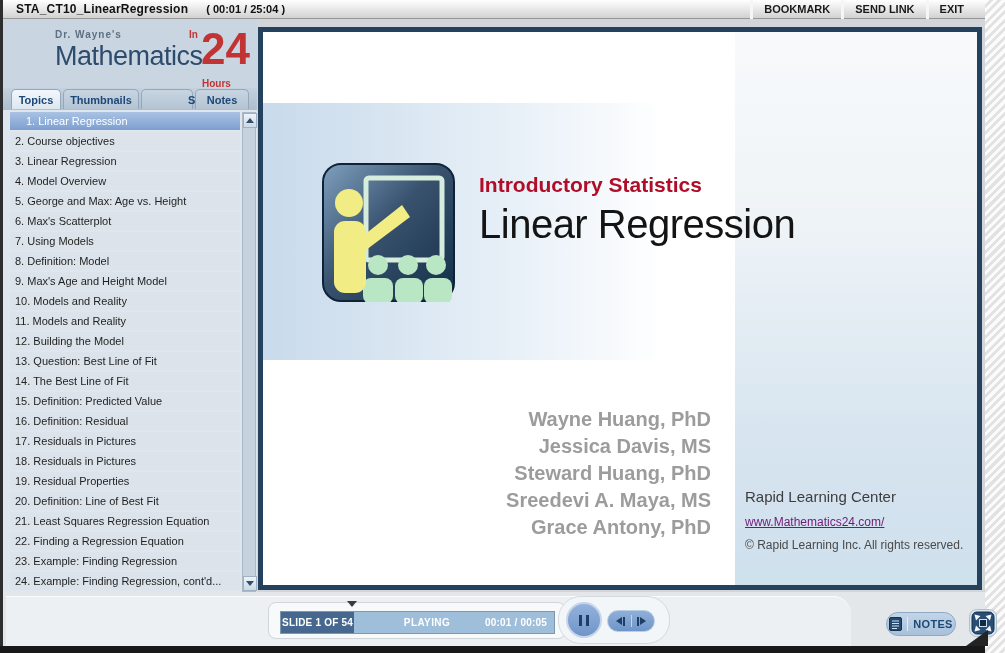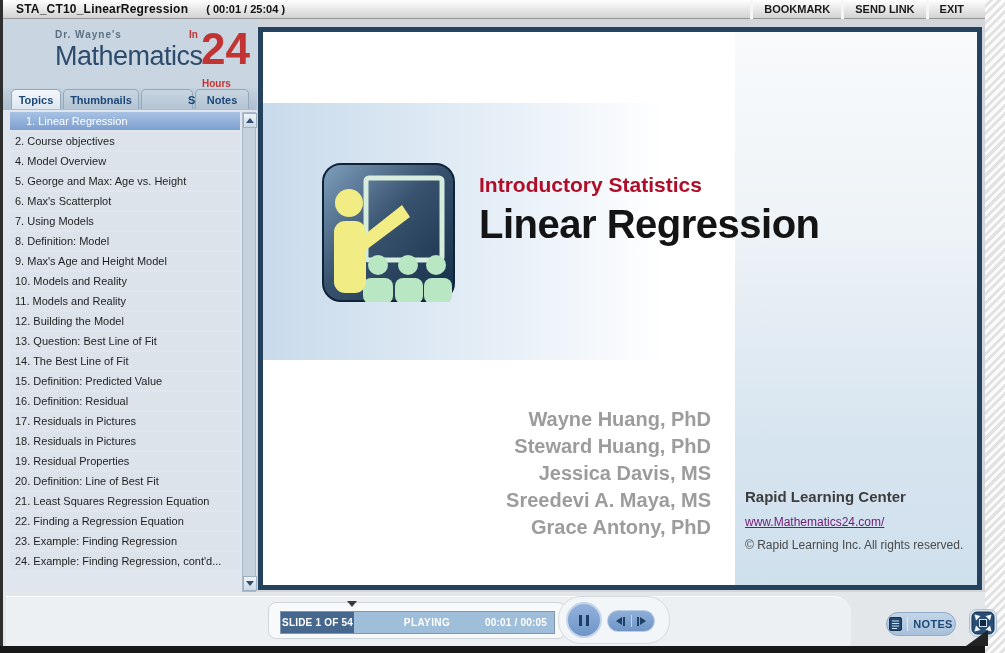--- a/index.html
+++ b/index.html
@@ -53,25 +53,25 @@
   #frame{position:absolute;left:258px;top:27px;width:724px;height:563px;
          border:5px solid #24425e;background:#ffffff;box-sizing:border-box;}
   #canvas{position:relative;width:714px;height:553px;overflow:hidden;background:#ffffff;}
   #rightcol{position:absolute;left:472px;top:0;width:242px;height:553px;
             background:linear-gradient(#f8fafb 0%,#eef3f7 35%,#d6e4ef 75%,#cfe0ed 100%);}
   #band{position:absolute;left:0;top:71px;width:472px;height:257px;
         background:linear-gradient(to right,#c8daeb 0%,#e9f1f8 55%,#ffffff 85%);}
   #course-icon{position:absolute;left:59px;top:131px;}
   #headings{position:absolute;left:216px;top:141px;}
   #eyebrow{font-size:21px;font-weight:bold;color:#b00e28;}
-  #slidetitle{font-size:40px;font-weight:bold;color:#141414;margin-top:5px;letter-spacing:-0.5px;}
+  #slidetitle{font-size:40px;font-weight:normal;color:#141414;margin-top:5px;letter-spacing:-0.5px;}
   #authors{position:absolute;left:0;top:374px;width:448px;text-align:right;}
   .author{font-size:20px;font-weight:bold;color:#9c9c9c;line-height:27px;}
   #orgblock{position:absolute;left:482px;top:456px;width:220px;}
-  #orgname{font-size:15px;font-weight:bold;color:#3d3d3d;}
+  #orgname{font-size:15px;font-weight:normal;color:#3d3d3d;}
   #orgurl{font-size:12px;color:#701a75;text-decoration:underline;margin-top:10px;cursor:pointer;}
   #orgcopy{font-size:12px;color:#4a4a4a;margin-top:9px;}
   
   #bottombar{position:absolute;left:3px;top:592px;width:982px;height:54px;background:#e3e7ea;}
   #deco{position:absolute;left:3px;top:4px;width:845px;height:50px;background:#edf0f2;
         border-top-right-radius:18px;border-top:1px solid #fbfcfd;}
   #prog-wrap{position:absolute;left:265px;top:10px;width:296px;height:35px;background:#f7f9fa;
              border:1px solid #cfd5d9;border-radius:8px;}
   #playhead{position:absolute;left:344px;top:9px;width:0;height:0;cursor:pointer;
             border-left:5px solid transparent;border-right:5px solid transparent;border-top:6px solid #3a3a3a;}
@@ -135,20 +135,21 @@
     </div>
     <div id="tabs">
       <div class="tab active" id="tab-topics">Topics</div>
       <div class="tab" id="tab-thumbs">Thumbnails</div>
       <div class="tab" id="tab-search">Search</div>
       <div class="tab" id="tab-notes">Notes</div>
     </div>
     <div id="topiclist">
       <div class="topic sel">1. Linear Regression</div>
       <div class="topic">2. Course objectives</div>
+      <div class="topic">3. Linear Regression</div>
       <div class="topic">4. Model Overview</div>
       <div class="topic">5. George and Max: Age vs. Height</div>
       <div class="topic">6. Max's Scatterplot</div>
       <div class="topic">7. Using Models</div>
       <div class="topic">8. Definition: Model</div>
       <div class="topic">9. Max's Age and Height Model</div>
       <div class="topic">10. Models and Reality</div>
       <div class="topic">11. Models and Reality</div>
       <div class="topic">12. Building the Model</div>
       <div class="topic">13. Question: Best Line of Fit</div>
@@ -202,22 +203,22 @@
         </svg>
       </div>
 
       <div id="headings">
         <div id="eyebrow">Introductory Statistics</div>
         <div id="slidetitle">Linear Regression</div>
       </div>
 
       <div id="authors">
         <div class="author">Wayne Huang, PhD</div>
+        <div class="author">Jessica Davis, MS</div>
         <div class="author">Steward Huang, PhD</div>
-        <div class="author">Jessica Davis, MS</div>
         <div class="author">Sreedevi A. Maya, MS</div>
         <div class="author">Grace Antony, PhD</div>
       </div>
 
       <div id="orgblock">
         <div id="orgname">Rapid Learning Center</div>
         <div id="orgurl">www.Mathematics24.com/</div>
         <div id="orgcopy">© Rapid Learning Inc. All rights reserved.</div>
       </div>
     </div>

